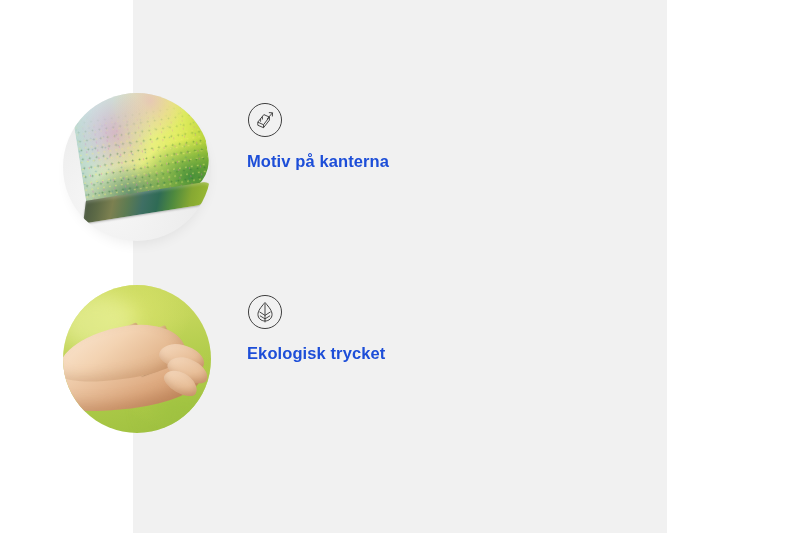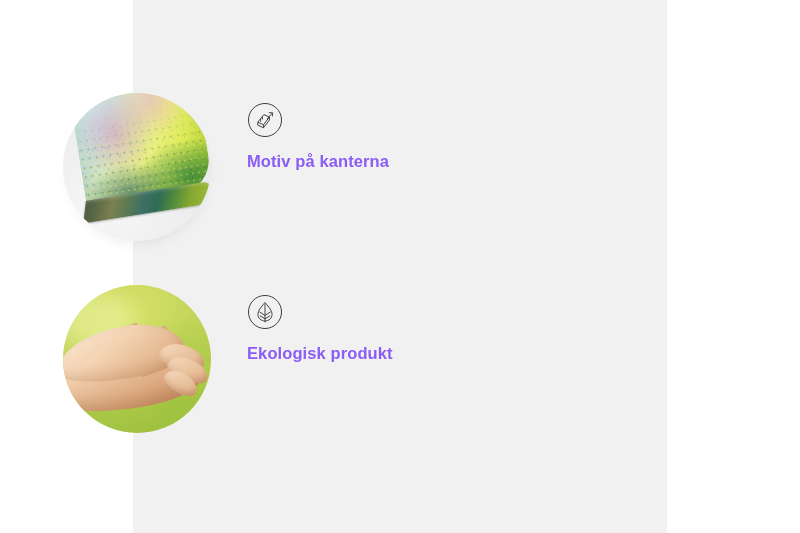--- a/index.html
+++ b/index.html
@@ -203,21 +203,21 @@
   .feature-icon {
     width: 36px;
     height: 36px;
     display: block;
     margin-bottom: 14px;
   }
   .feature-title {
     margin: 0 0 5px 0;
     font-size: 16.5px;
     font-weight: 600;
-    color: #8b5cf6;
+    color: #1d4ed8;
     letter-spacing: .1px;
     line-height: 1.2;
   }
   .feature-body {
     margin: 0;
     font-size: 12.6px;
     line-height: 16.4px;
     color: #575757;
     letter-spacing: .05px;
   }
@@ -290,17 +290,17 @@
 
     <div class="text-col">
       <svg class="feature-icon" viewBox="0 0 44 44" fill="none">
         <circle cx="22" cy="22" r="20.2" stroke="#3c3c3c" stroke-width="1.2"></circle>
         <path d="M22 10.4 C16.6 16.6 13.4 20.6 13.4 25.0 C13.4 29.6 17.2 33.0 22 33.0
                  C26.8 33.0 30.6 29.6 30.6 25.0 C30.6 20.6 27.4 16.6 22 10.4 Z" stroke="#3c3c3c" stroke-width="1.2" stroke-linejoin="round"></path>
         <path d="M22 12.6 L22 34.2" stroke="#3c3c3c" stroke-width="1.15" stroke-linecap="round"></path>
         <path d="M15.6 22.0 L22 26.2 L28.4 22.0" stroke="#3c3c3c" stroke-width="1.15" stroke-linecap="round" stroke-linejoin="round"></path>
         <path d="M16.2 26.8 L22 30.4 L27.8 26.8" stroke="#3c3c3c" stroke-width="1.15" stroke-linecap="round" stroke-linejoin="round"></path>
       </svg>
-      <h3 class="feature-title">Ekologisk produkt</h3>
+      <h3 class="feature-title">Ekologisk trycket</h3>
     </div>
   </div>
 
 </div>
 
 </body></html>

